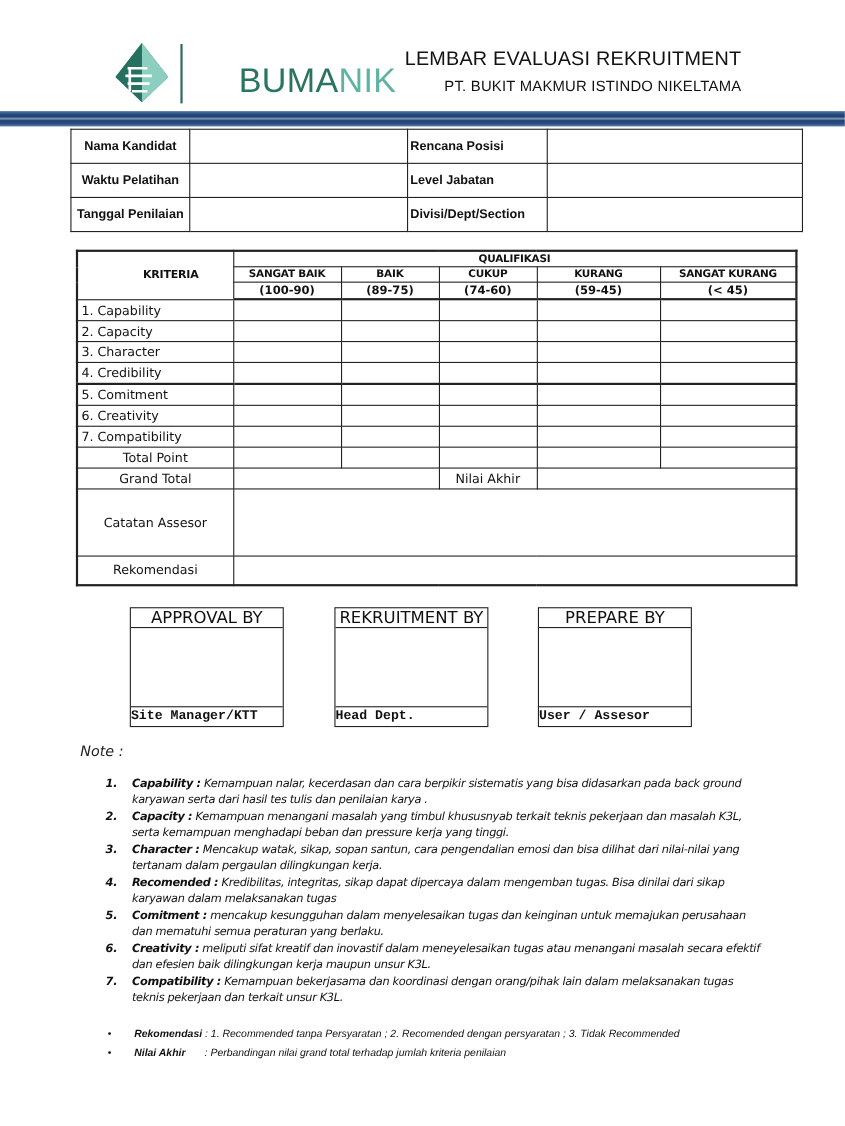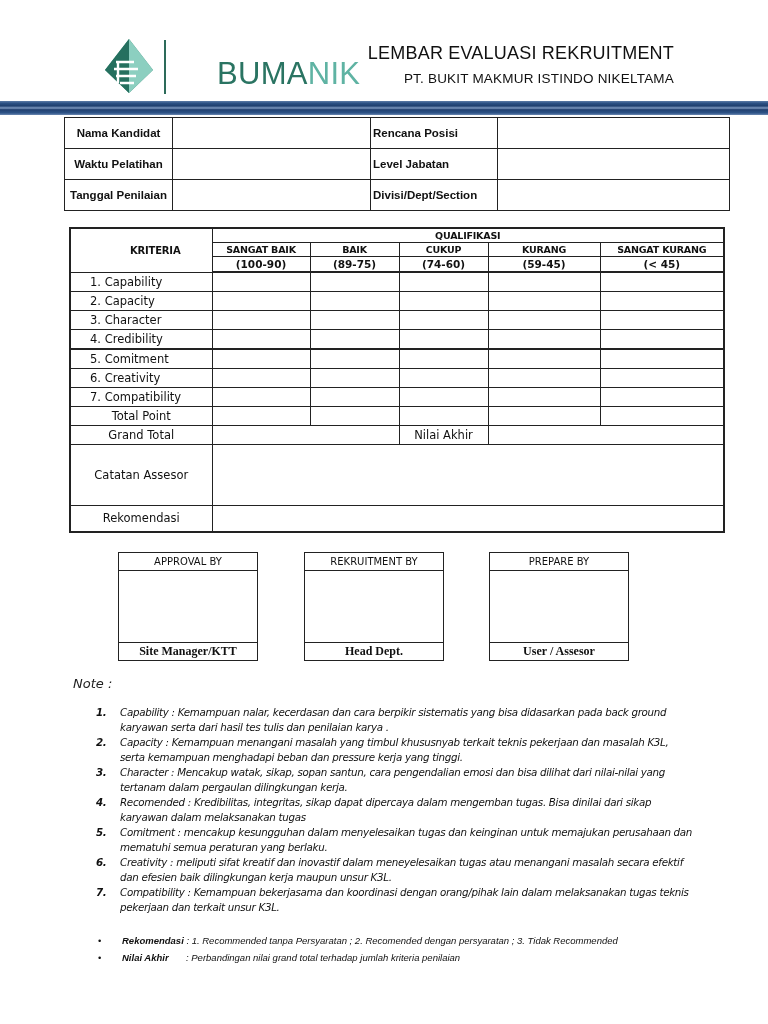--- a/index.html
+++ b/index.html
@@ -19,36 +19,36 @@
   .info { position: absolute; left: 64px; top: 117px; width: 666px; border: 1.5px solid #222; }
   .info td { border: 1.2px solid #222; height: 30px; font-family: "Liberation Sans", sans-serif; font-weight: bold; font-size: 11.5px; padding: 0 2px; }
   .info td.lbl1 { width: 103px; text-align: center; }
   .info td.val1 { width: 193px; }
   .info td.lbl2 { width: 122px; text-align: left; padding-left: 2px; }
 
   .eval { position: absolute; left: 69px; top: 227px; width: 656px; border: 2px solid #222; }
   .eval td { border: 1px solid #222; padding: 0; font-size: 11.5px; }
   .eval .hd { font-family: "DejaVu Sans", sans-serif; font-weight: bold; font-size: 9.5px; text-align: center; height: 13px; line-height: 13px; letter-spacing: -0.2px; }
   .eval .rng { font-family: "DejaVu Sans", sans-serif; font-weight: bold; font-size: 10.5px; text-align: center; height: 14px; line-height: 14px; border-bottom: 2.5px solid #222; }
-  .eval .crit { text-align: left; padding-left: 19px; height: 18px; font-family: "DejaVu Sans", sans-serif; font-size: 11.5px; }
+  .eval .crit { text-align: left; padding-left: 3px; height: 18px; font-family: "DejaVu Sans", sans-serif; font-size: 11.5px; }
   .eval .ctr { text-align: center; font-family: "DejaVu Sans", sans-serif; font-size: 11.5px; height: 18px; }
   .eval tr.thick td { border-top: 2px solid #222; }
   .eval .catatan { height: 60px; text-align: center; font-size: 11.5px; }
   .eval .rekom { height: 25px; text-align: center; font-size: 11.5px; }
 
   .sign { position: absolute; top: 552px; width: 138px; height: 107px; border: 1.3px solid #222; }
-  .sign .s-hd { height: 17px; line-height: 17px; border-bottom: 1.3px solid #222; text-align: center; font-family: "DejaVu Sans", sans-serif; font-size: 10px; }
+  .sign .s-hd { height: 17px; line-height: 17px; border-bottom: 1.3px solid #222; text-align: center; font-family: "DejaVu Sans", sans-serif; font-size: 15px; }
   .sign .s-body { height: 71px; }
-  .sign .s-ft { height: 17px; line-height: 17px; border-top: 1.3px solid #222; text-align: center; font-family: Liberation Serif, serif; font-weight: bold; font-size: 12px; }
+  .sign .s-ft { height: 17px; line-height: 17px; border-top: 1.3px solid #222; font-family: Liberation Mono, monospace; font-weight: bold; font-size: 12px; }
 
   .note-title { position: absolute; left: 73px; top: 676px; font-style: italic; font-size: 13px; font-family: "DejaVu Sans", sans-serif; color: #222; }
   .notes { position: absolute; left: 96px; top: 705px; width: 600px; margin: 0; padding: 0; list-style: none; }
   .notes li { position: relative; padding-left: 24px; font-family: "DejaVu Sans", sans-serif; font-style: italic; font-size: 10.3px; line-height: 15px; letter-spacing: -0.3px; color: #111; }
   .notes li .n { position: absolute; left: 0; top: 0; font-weight: bold; }
-  .notes li b { font-weight: normal; }
+  .notes li b { font-weight: bold; }
 
   .bullets { position: absolute; left: 98px; top: 933px; width: 600px; margin: 0; padding: 0; list-style: none; }
   .bullets li { position: relative; padding-left: 24px; height: 17px; font-family: "Liberation Sans", sans-serif; font-style: italic; font-size: 9.5px; line-height: 15px; }
   .bullets li .dot { position: absolute; left: 0; top: 0; font-style: normal; }
   .bullets li b { font-weight: bold; display: inline-block; }
   .bullets li .nk { width: 64px; }
 </style>
 </head>
 <body>
 

